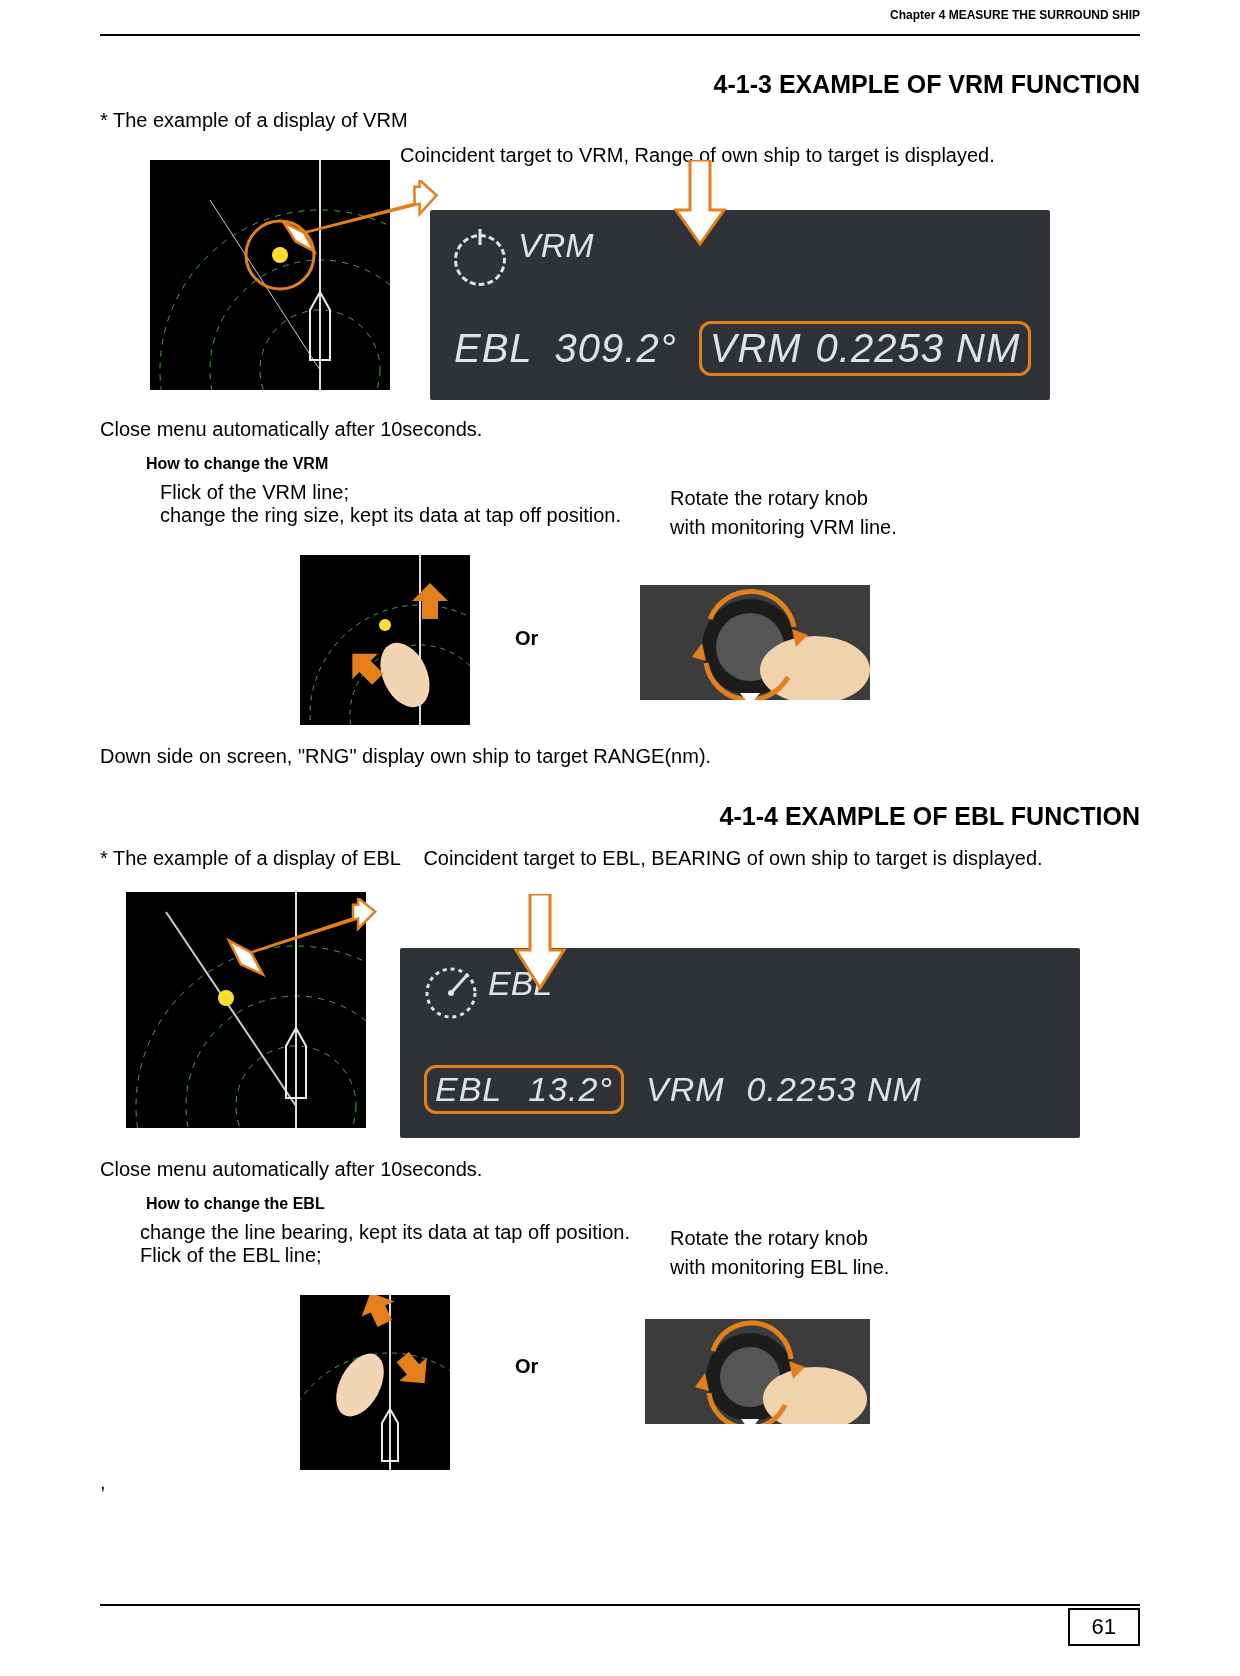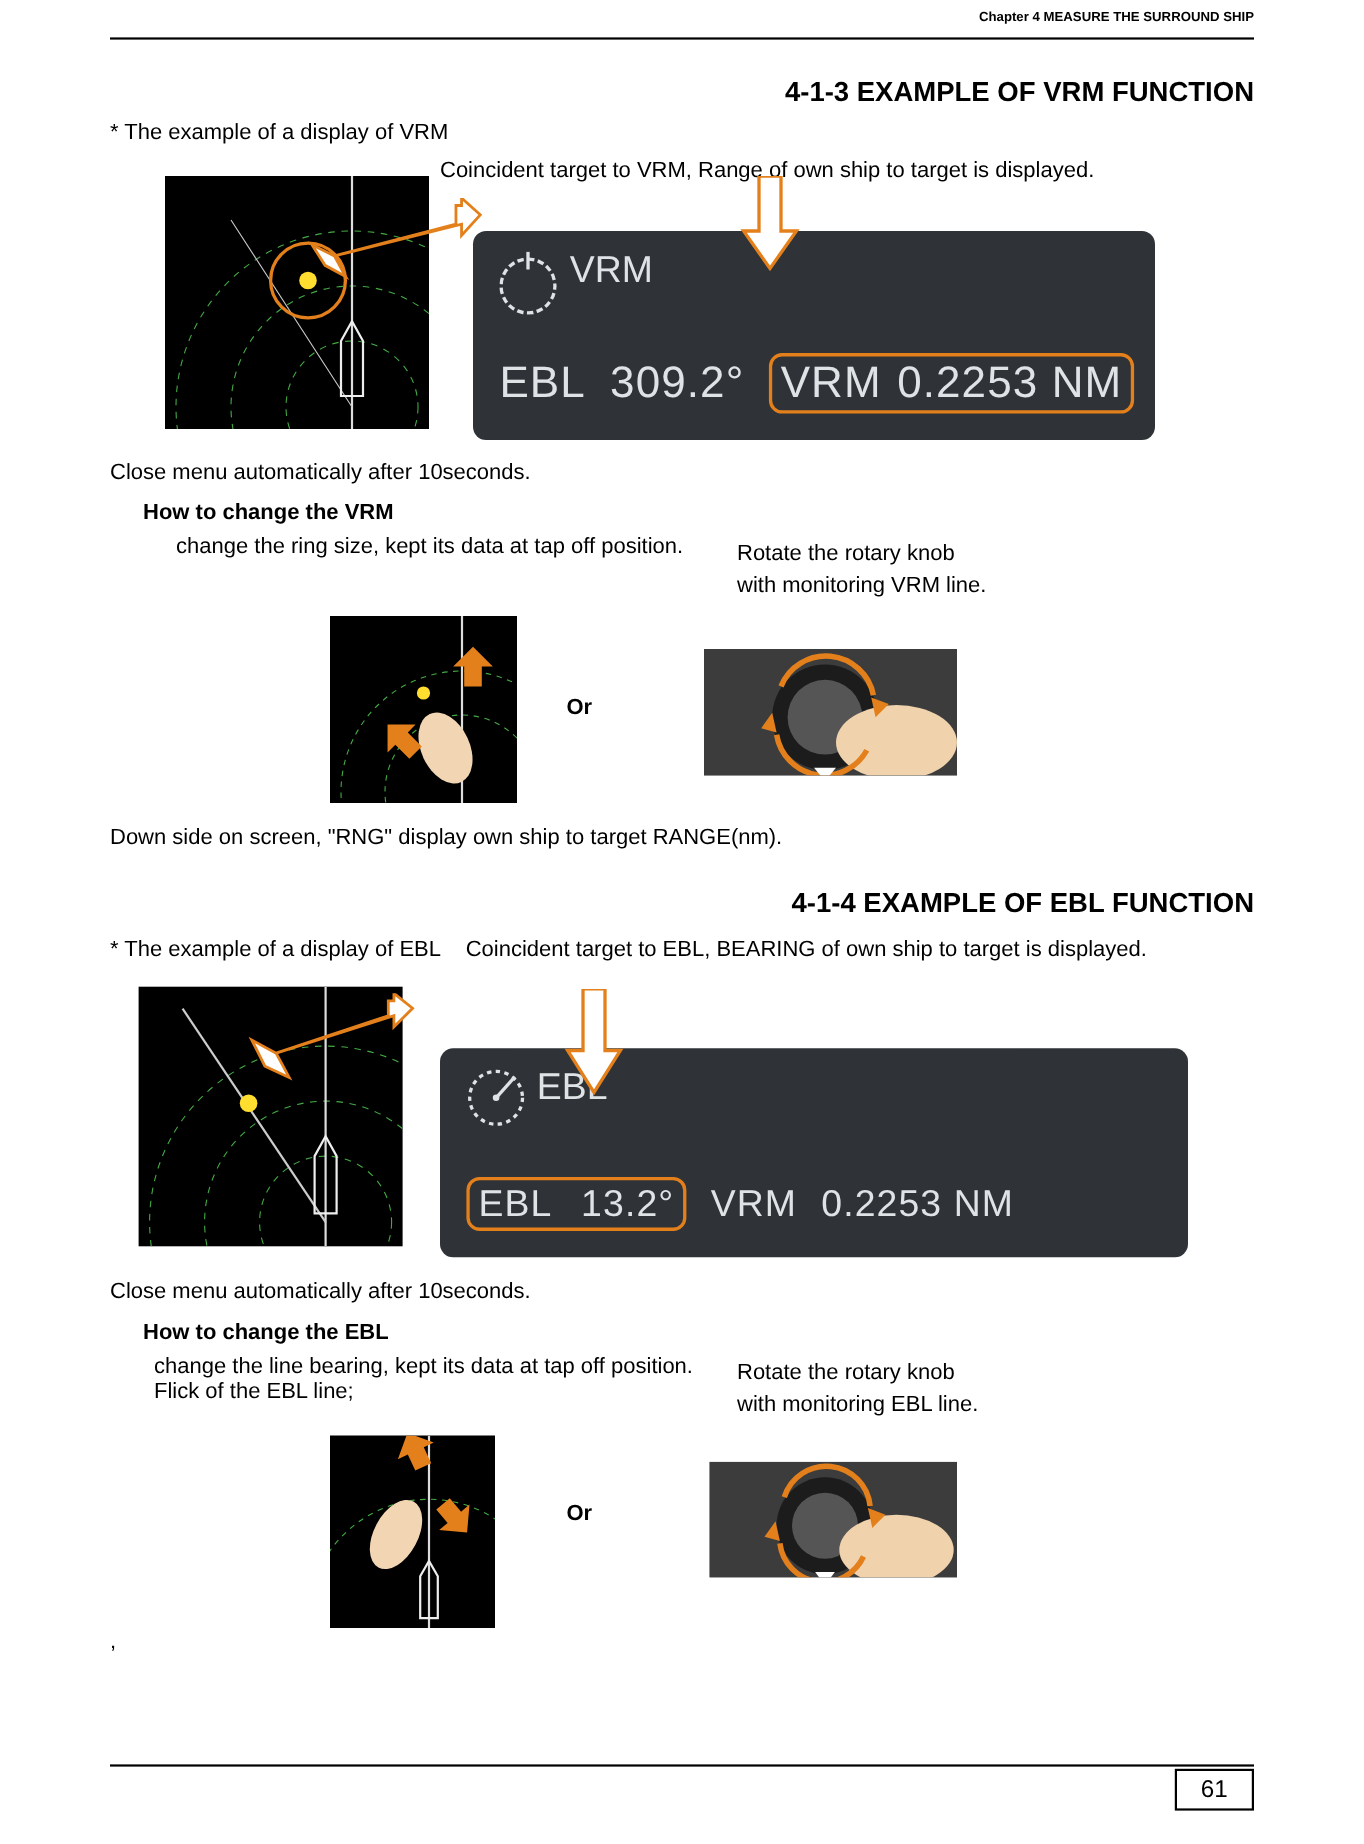--- a/index.html
+++ b/index.html
@@ -4,26 +4,26 @@
   <style>
     * { margin:0; padding:0; box-sizing:border-box; }
     body { background:#fff; font-family:Arial, Helvetica, sans-serif; color:#000; width:1240px; }
     .page { position:relative; width:1240px; height:1676px; }
     .hdr { position:absolute; right:100px; top:8px; font-weight:bold; font-size:12px; }
     .hdr-line { position:absolute; left:100px; right:100px; top:34px; height:2px; background:#000; }
     .content { position:absolute; top:70px; left:100px; right:100px; }
     .section-title { font-size:25px; font-weight:bold; margin-left:80px; margin-bottom:10px;text-align:right; }
     .plain { font-size:20px; margin:6px 0; }
     .annot { font-size:20px; position:absolute; }
-    .sub-bold { font-weight:bold; font-size:20px; margin-left:30px; margin-top:14px; margin-bottom:8px; }
+    .sub-bold { font-weight:bold; font-size:16px; margin-left:46px; margin-top:14px; margin-bottom:8px; }
     .indent { margin-left:60px; font-size:20px; }
     .or-label { font-weight:bold; font-size:20px; }
     .radar-box { background:#000; position:relative; overflow:hidden; }
     .radar-box svg { position:absolute; left:0; top:0; }
-    .display-box { background:#2f3237; border-radius:12px; position:relative; color:#dfe3e6; display:flex; align-items:center; padding-left:24px; gap:18px; font-family:"Arial",sans-serif; }
+    .display-box { background:#2f3237; border-radius:2px; position:relative; color:#dfe3e6; display:flex; align-items:center; padding-left:24px; gap:18px; font-family:"Arial",sans-serif;font-style:italic; }
     .display-box .big { font-size:40px; letter-spacing:1px; white-space:nowrap; }
     .display-box .big.small { font-size:34px; }
     .display-box .titlebar { position:absolute; top:16px; left:88px; font-size:34px; }
     .display-box .readout-row { position:absolute; bottom:24px; left:24px; right:20px; display:flex; align-items:center; gap:22px; }
     .dashed-circle-icon { width:52px; height:52px; border:3px dashed #dfe3e6; border-radius:50%; position:relative; flex:0 0 52px; }
     .dashed-circle-icon::before { content:""; position:absolute; width:3px; height:16px; background:#dfe3e6; left:50%; top:-8px; transform:translateX(-50%); }
     .highlight-box { border:3px solid #e4801b; border-radius:12px; padding:2px 8px; }
     .row-imgs { position:relative; height:170px; margin-top:10px; }
     .knob-box { background:#3a3a3a; position:relative; overflow:hidden; }
     .footer-line { position:absolute; left:100px; right:100px; bottom:70px; height:2px; background:#000; }
@@ -80,20 +80,21 @@
       <svg class="hollow-arrow" style="left:570px; top:20px;" width="60" height="90">
         <polygon points="20,0 40,0 40,50 54,50 30,84 6,50 20,50" fill="#fff" stroke="#e4801b" stroke-width="3"></polygon>
       </svg>
     </div>
 
     <div class="plain" style="margin-top:18px;">Close menu automatically after 10seconds.</div>
     <div class="sub-bold">How to change the VRM</div>
 
     <div style="display:flex; gap:10px;">
       <div style="flex:0 0 560px;">
+        <div class="indent">Flick of the VRM line;</div>
         <div class="indent">change the ring size, kept its data at tap off position.</div>
       </div>
       <div style="flex:1;">
         <div class="plain">Rotate the rotary knob</div>
         <div class="plain">with monitoring VRM line.</div>
       </div>
     </div>
 
     <div class="row-imgs">
 

